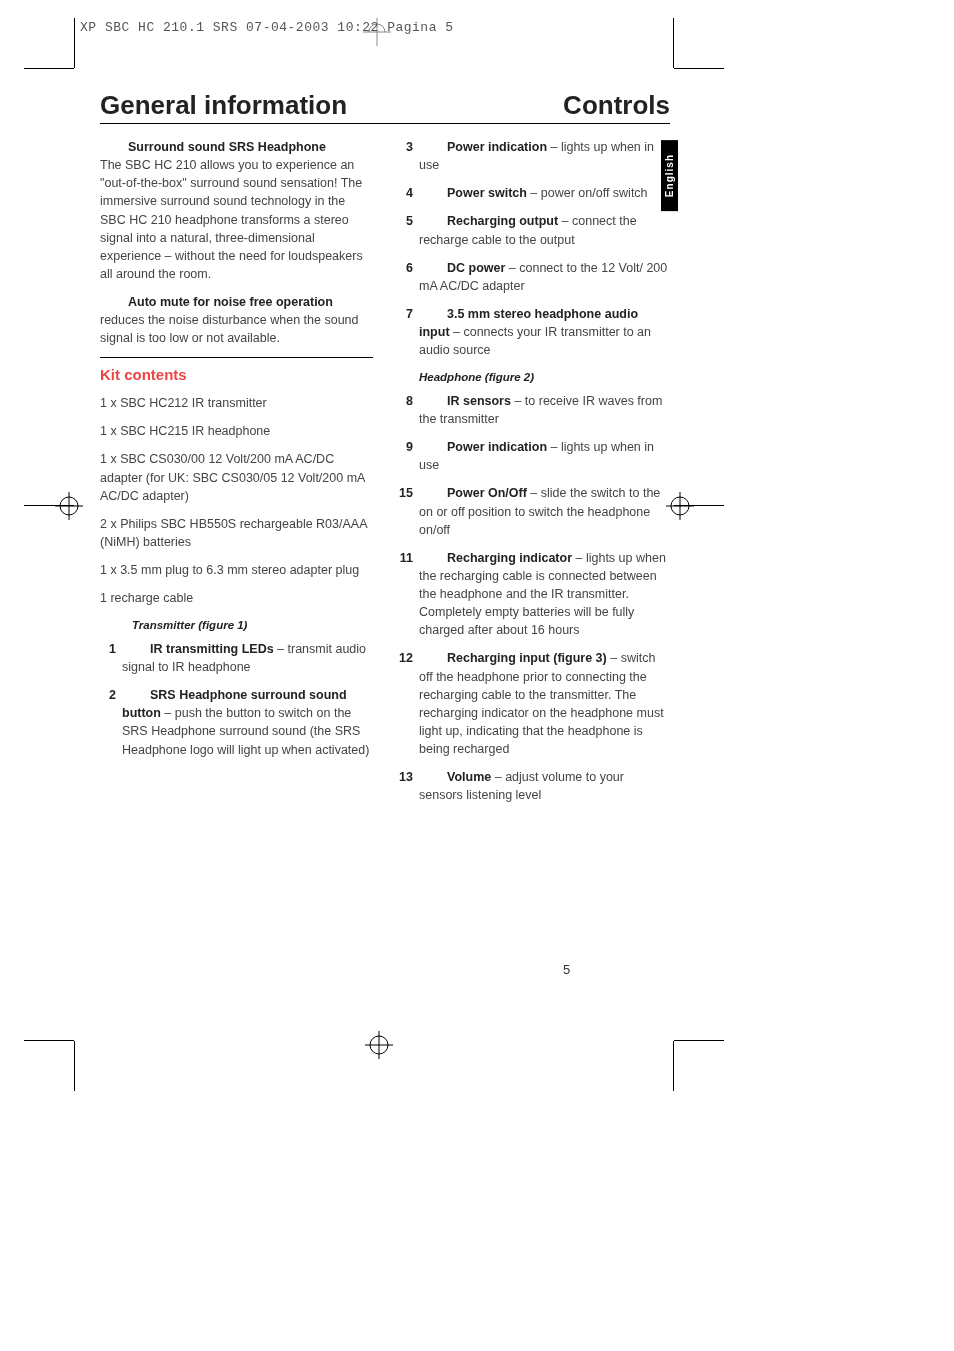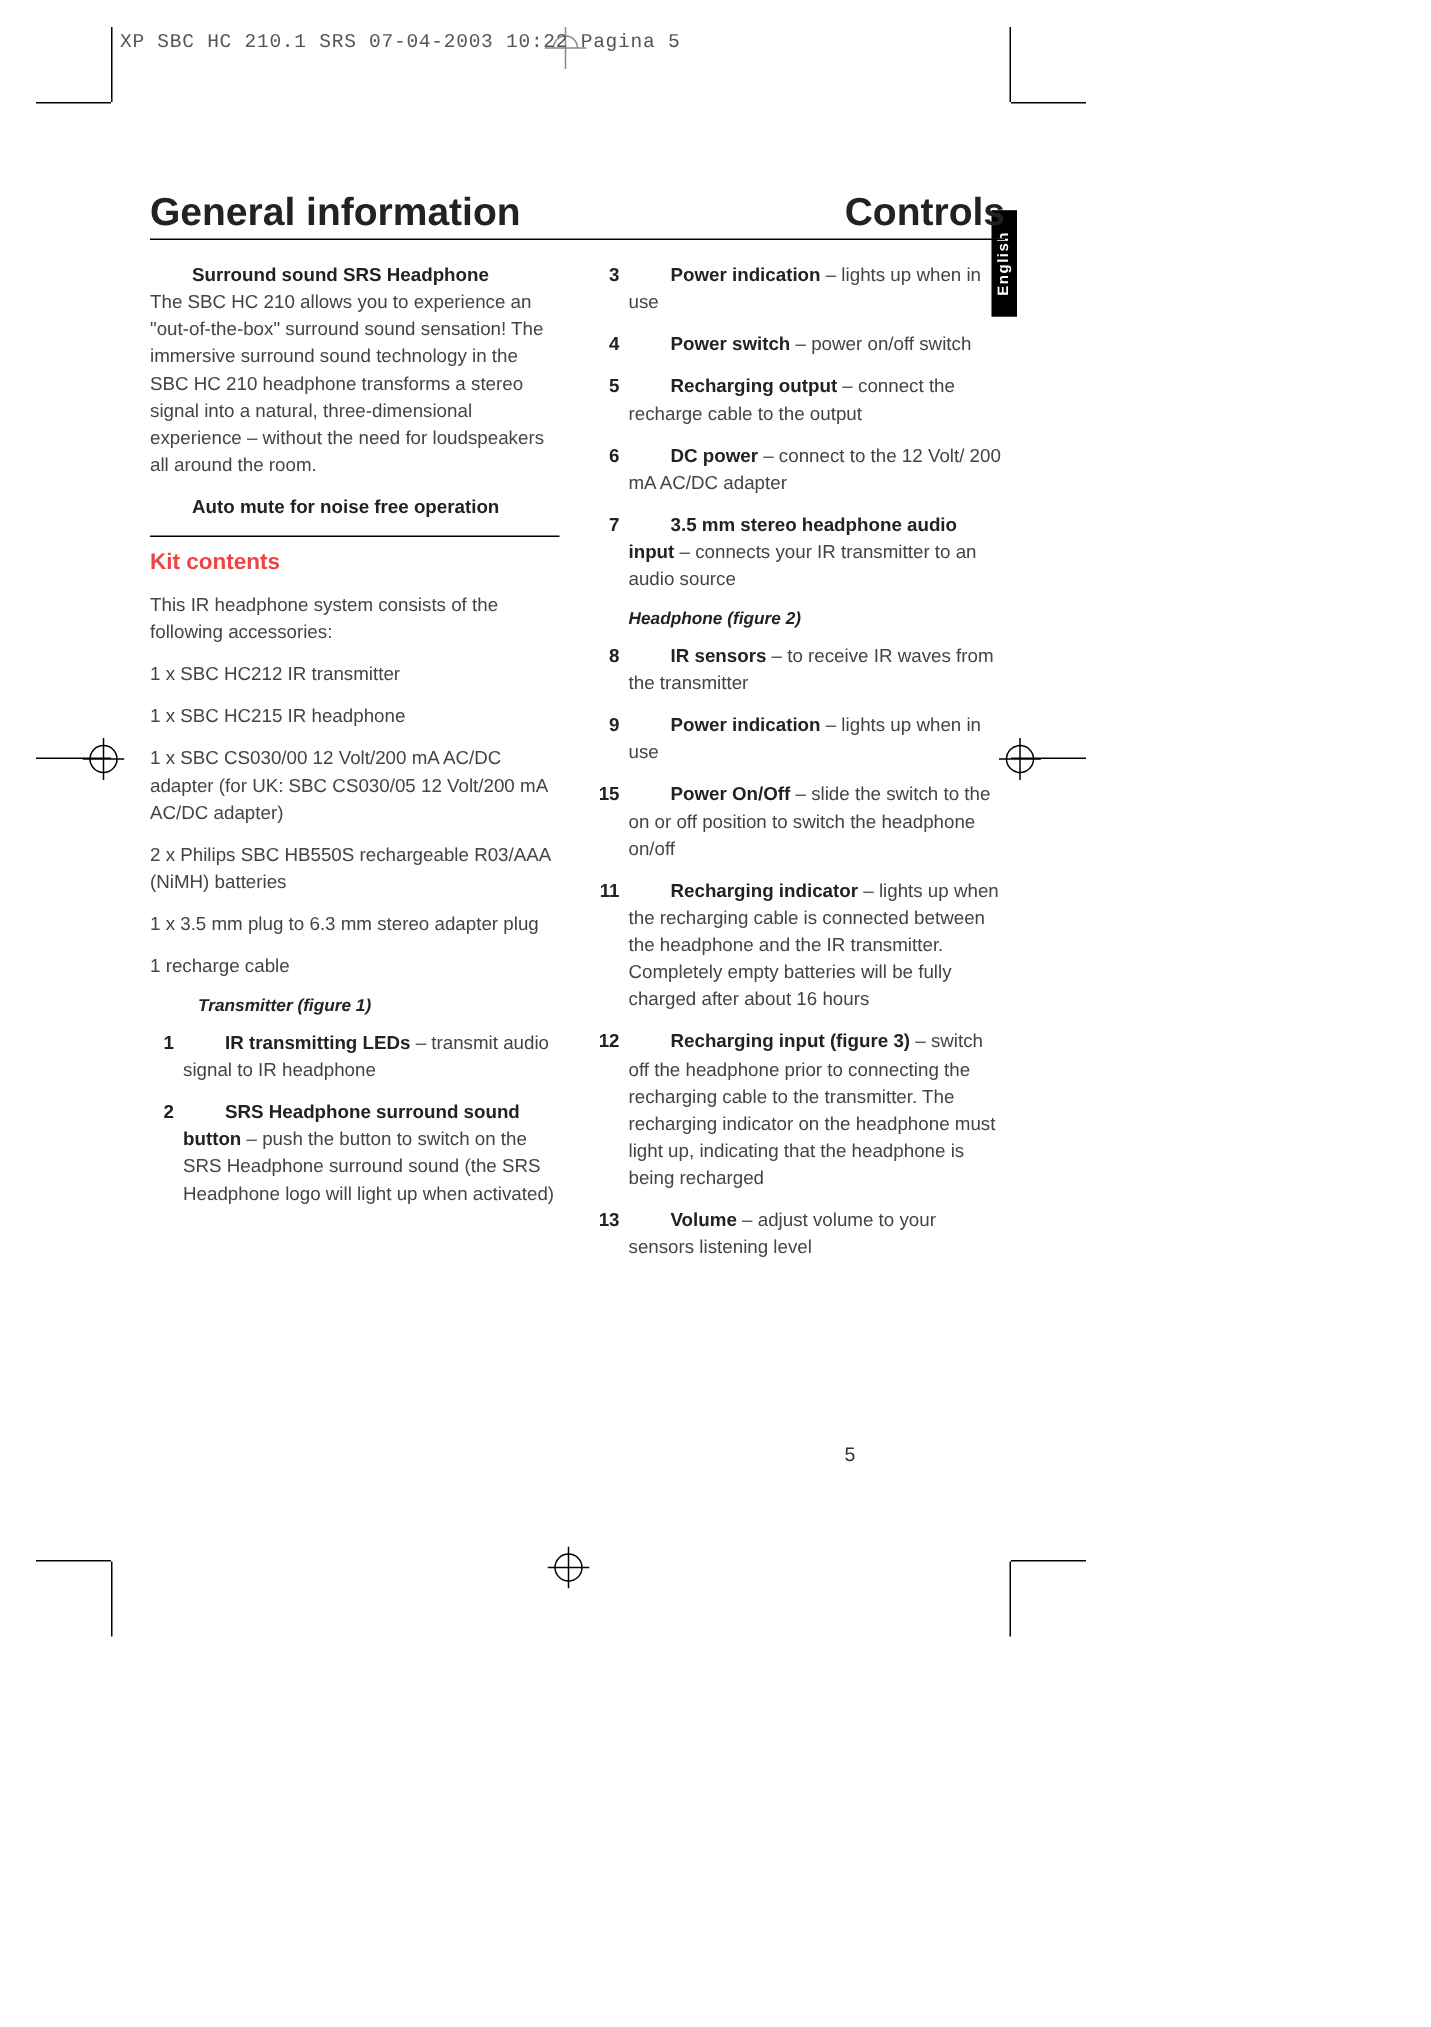--- a/index.html
+++ b/index.html
@@ -48,21 +48,20 @@
     left: 100px;
     width: 570px;
   }
 
   .headings {
     display: flex;
     justify-content: space-between;
     border-bottom: 1px solid #000;
     padding-bottom: 2px;
     margin-bottom: 14px;
-    margin-top: 36px;
   }
   .headings h1 {
     font-size: 26px;
     font-weight: bold;
     color: #222;
   }
 
   .columns {
     display: flex;
     gap: 24px;
@@ -159,25 +158,25 @@
 
   <div class="columns">
 
     <div class="col">
       <p>
         <span class="bold">Surround sound SRS Headphone</span><br>
         <span>The SBC HC 210 allows you to experience an "out-of-the-box" surround sound sensation! The immersive surround sound technology in the SBC HC 210 headphone transforms a stereo signal into a natural, three-dimensional experience – without the need for loudspeakers all around the room.</span>
       </p>
       <p>
         <span class="bold">Auto mute for noise free operation</span><br>
+        <span>reduces the noise disturbance when the sound signal is too low or not available.</span>
       </p>
 
       <div class="section-rule"></div>
       <h2 class="kit">Kit contents</h2>
-      <p>This IR headphone system consists of the following accessories:</p>
       <p>1 x SBC HC212 IR transmitter</p>
       <p>1 x SBC HC215 IR headphone</p>
       <p>1 x SBC CS030/00 12 Volt/200 mA AC/DC adapter (for UK: SBC CS030/05 12 Volt/200 mA AC/DC adapter)</p>
       <p>2 x Philips SBC HB550S rechargeable R03/AAA (NiMH) batteries</p>
       <p>1 x 3.5 mm plug to 6.3 mm stereo adapter plug</p>
       <p>1 recharge cable</p>
 
       <div class="sub" style="margin-left:32px">Transmitter (figure 1)</div>
       <div class="num-item">
         <div class="n">1</div>

